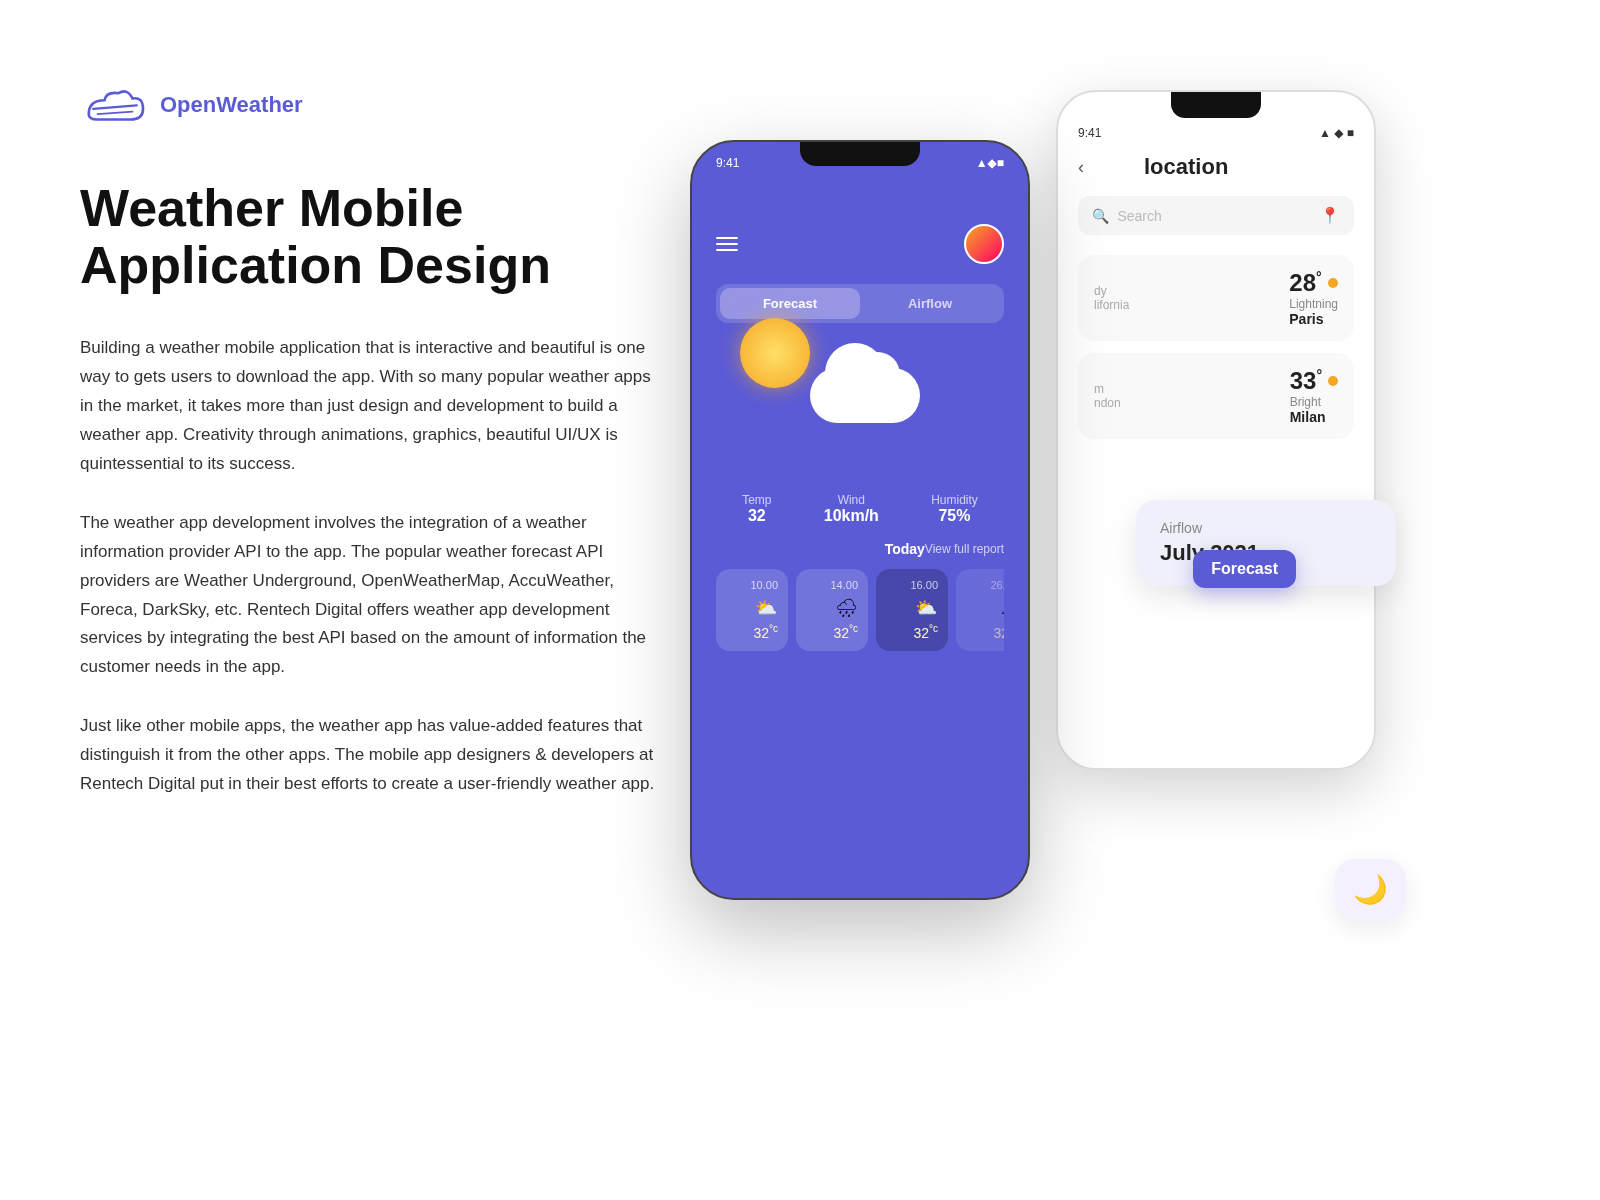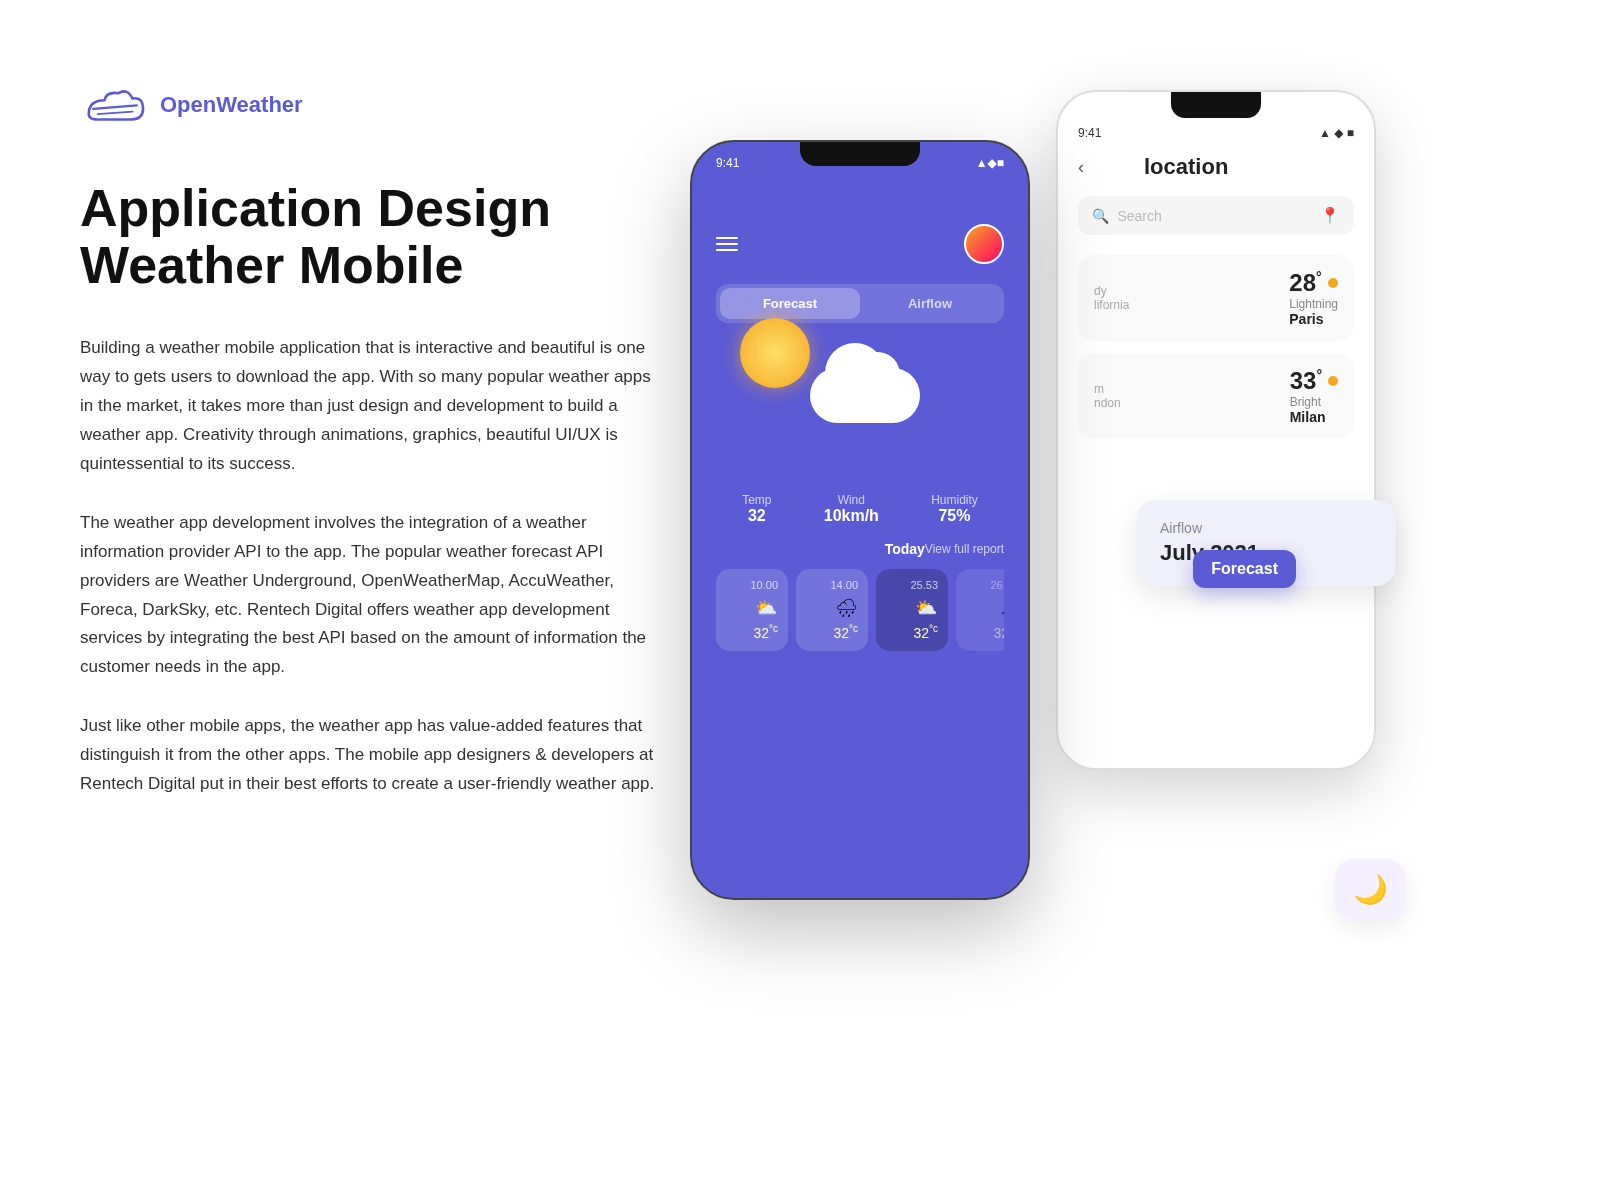--- a/index.html
+++ b/index.html
@@ -369,22 +369,22 @@
 
         <path d="M10 38 Q10 22 28 22 Q30 12 44 14 Q54 8 60 20 Q72 18 72 32 Q72 44 58 44 H20 Q10 44 10 38Z" fill="none" stroke="#5b5bd6" stroke-width="3"></path>
 
         <line x1="15" y1="32" x2="65" y2="28" stroke="#5b5bd6" stroke-width="2.5" stroke-linecap="round"></line>
         <line x1="20" y1="38" x2="60" y2="35" stroke="#5b5bd6" stroke-width="2" stroke-linecap="round"></line>
       </svg>
       <span class="logo-text">OpenWeather</span>
     </div>
 
     <div class="headline">
+      <div>Weather Mobile</div>
       <div>Application Design</div>
-      <div>Weather Mobile</div>
     </div>
 
     <p class="body-text">Building a weather mobile application that is interactive and beautiful is one way to gets users to download the app. With so many popular weather apps in the market, it takes more than just design and development to build a weather app. Creativity through animations, graphics, beautiful UI/UX is quintessential to its success.</p>
     <p class="body-text">The weather app development involves the integration of a weather information provider API to the app. The popular weather forecast API providers are Weather Underground, OpenWeatherMap, AccuWeather, Foreca, DarkSky, etc. Rentech Digital offers weather app development services by integrating the best API based on the amount of information the customer needs in the app.</p>
     <p class="body-text">Just like other mobile apps, the weather app has value-added features that distinguish it from the other apps. The mobile app designers &amp; developers at Rentech Digital put in their best efforts to create a user-friendly weather app.</p>
   </div>
 
   <div class="right-content">
 
     <div class="phone-back">
@@ -493,21 +493,21 @@
             <div class="hour-time">10.00</div>
             <div class="hour-icon">⛅</div>
             <div class="hour-temp"><span>32</span><sup>°c</sup></div>
           </div>
           <div class="hour-card">
             <div class="hour-time">14.00</div>
             <div class="hour-icon">🌧</div>
             <div class="hour-temp"><span>32</span><sup>°c</sup></div>
           </div>
           <div class="hour-card selected">
-            <div class="hour-time">25.53</div>
+            <div class="hour-time">16.00</div>
             <div class="hour-icon">⛅</div>
             <div class="hour-temp"><span>32</span><sup>°c</sup></div>
           </div>
           <div class="hour-card" style="opacity:0.6;">
             <div class="hour-time">26.49</div>
             <div class="hour-icon">☁</div>
             <div class="hour-temp"><span>32</span><sup>°c</sup></div>
           </div>
         </div>
       </div>

